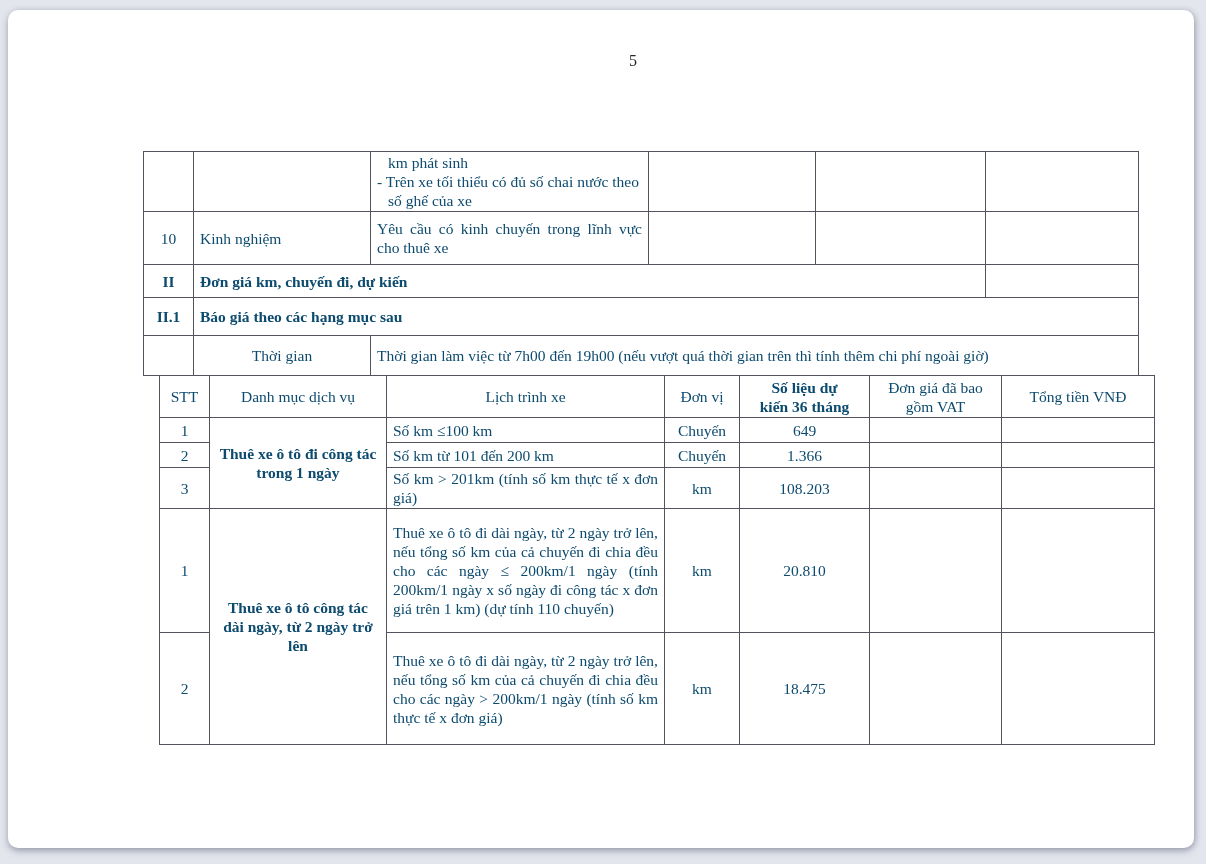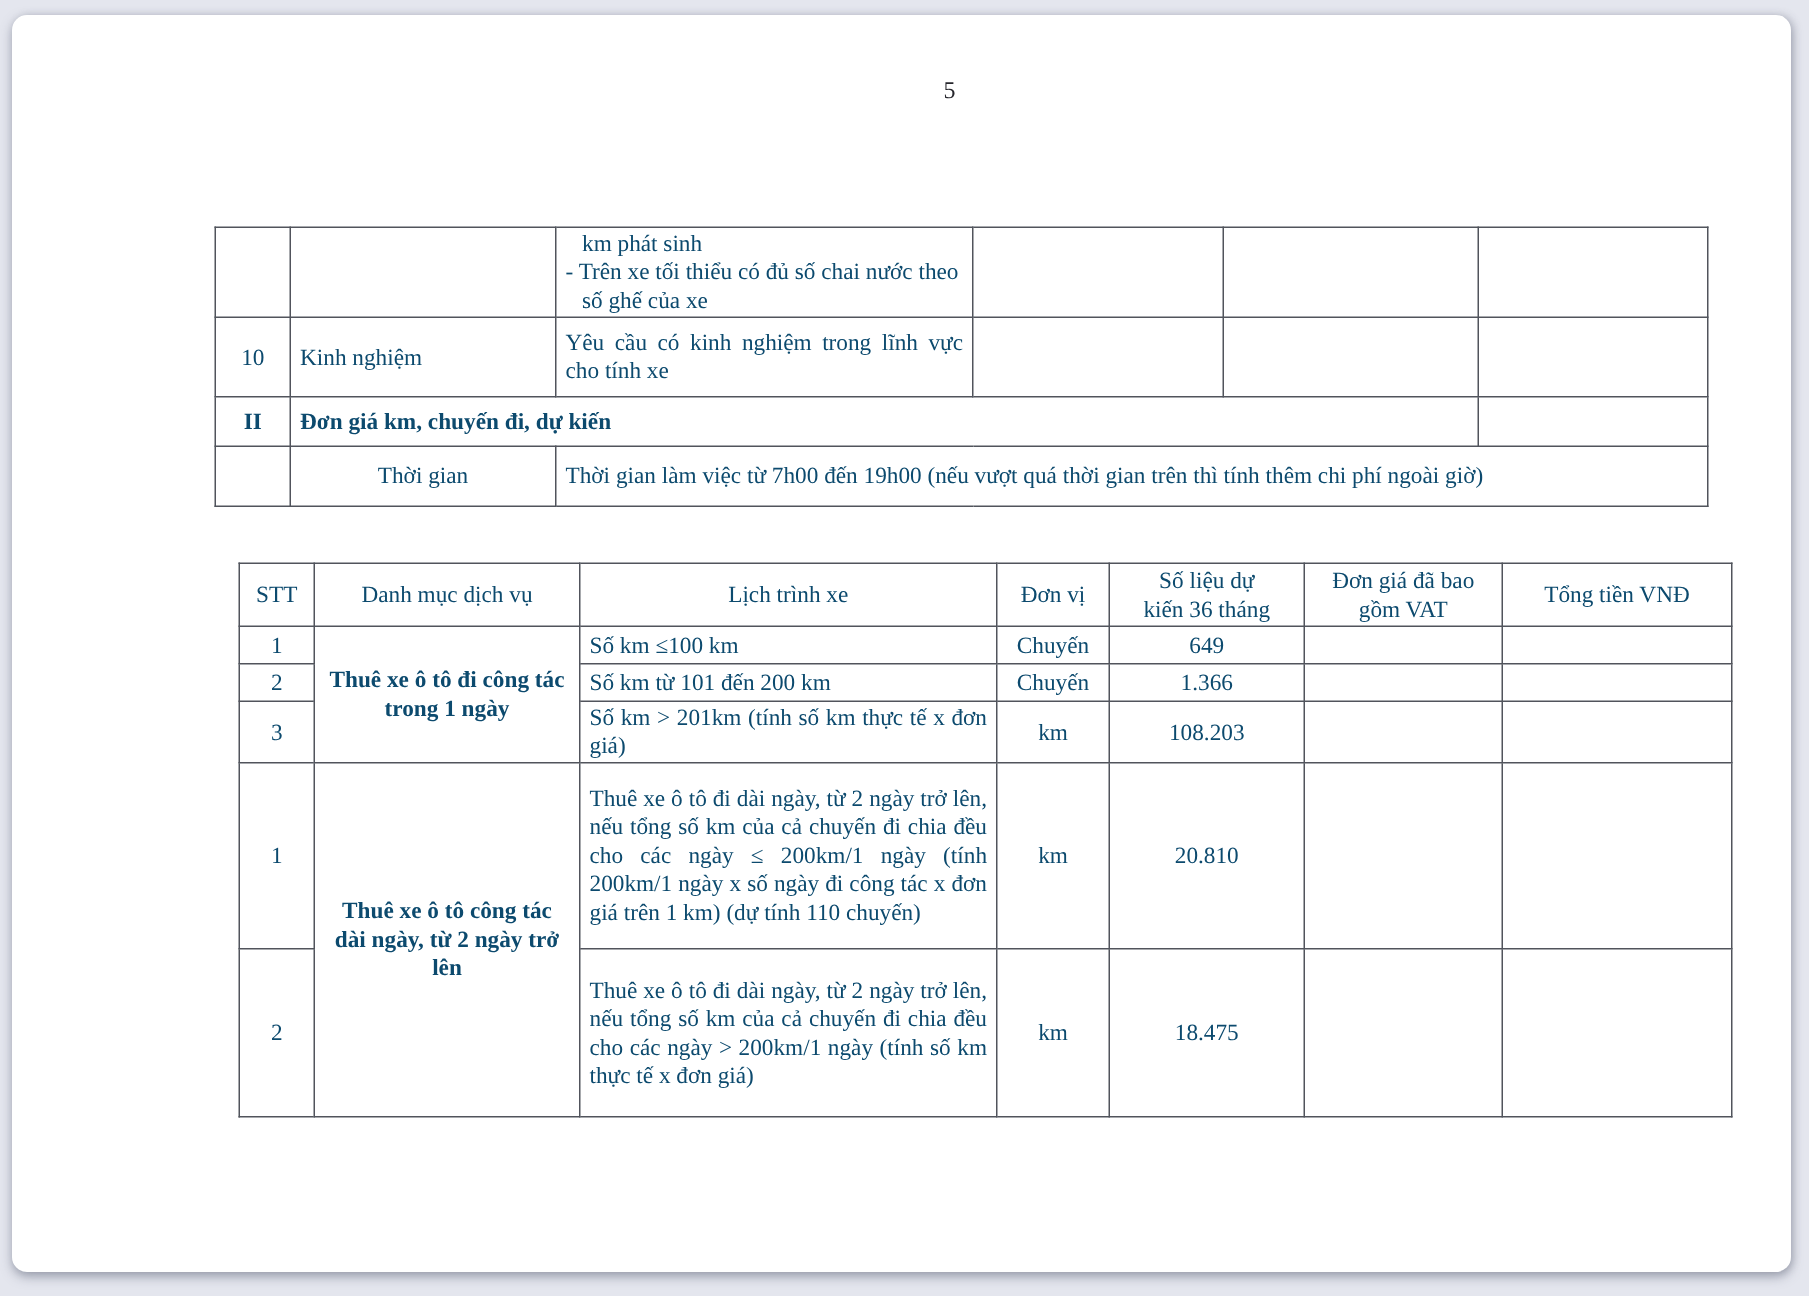--- a/index.html
+++ b/index.html
@@ -24,21 +24,21 @@
   table.doc td{
     border:1px solid #51545c;vertical-align:middle;
     padding:1px 6px;line-height:19px;overflow:hidden;
   }
   #tableA{left:143px;top:151px;width:995px;}
   #tableB{left:159px;top:375px;width:995px;}
   td.c{text-align:center;}
   td.j{text-align:justify;text-justify:inter-word;}
   .b{font-weight:bold;}
   .ind{padding-left:11px;}
-  .hdrnarrow{display:block;max-width:92px;margin:0 auto;}
+  .hdrnarrow{display:block;max-width:92px;margin:0 auto;font-weight:bold;}
   .hdrnarrow2{display:block;max-width:116px;margin:0 auto;}
   td.hd{text-align:center;}
 </style>
 </head>
 <body>
 
 <div class="page"></div>
 
 <div class="page-number">5</div>
 
@@ -60,29 +60,33 @@
       <div>- Trên xe tối thiểu có đủ số chai nước theo</div>
       <div class="ind">số ghế của xe</div>
     </td>
     <td></td>
     <td></td>
     <td></td>
   </tr>
   <tr style="height:53px">
     <td class="c">10</td>
     <td>Kinh nghiệm</td>
-    <td class="j">Yêu cầu có kinh nghiệm trong lĩnh vực cho tính xe</td>
+    <td class="j">Yêu cầu có kinh chuyến trong lĩnh vực cho thuê xe</td>
     <td></td>
     <td></td>
     <td></td>
   </tr>
   <tr style="height:33px">
     <td class="c b">II</td>
     <td class="b" colspan="4">Đơn giá km, chuyến đi, dự kiến</td>
     <td></td>
+  </tr>
+  <tr style="height:38px">
+    <td class="c b">II.1</td>
+    <td class="b" colspan="5">Báo giá theo các hạng mục sau</td>
   </tr>
   <tr style="height:40px">
     <td></td>
     <td class="c">Thời gian</td>
     <td colspan="4">Thời gian làm việc từ 7h00 đến 19h00 (nếu vượt quá thời gian trên thì tính thêm chi phí ngoài giờ)</td>
   </tr>
 </tbody>
   </table>
 
 <table class="doc" id="tableB">

